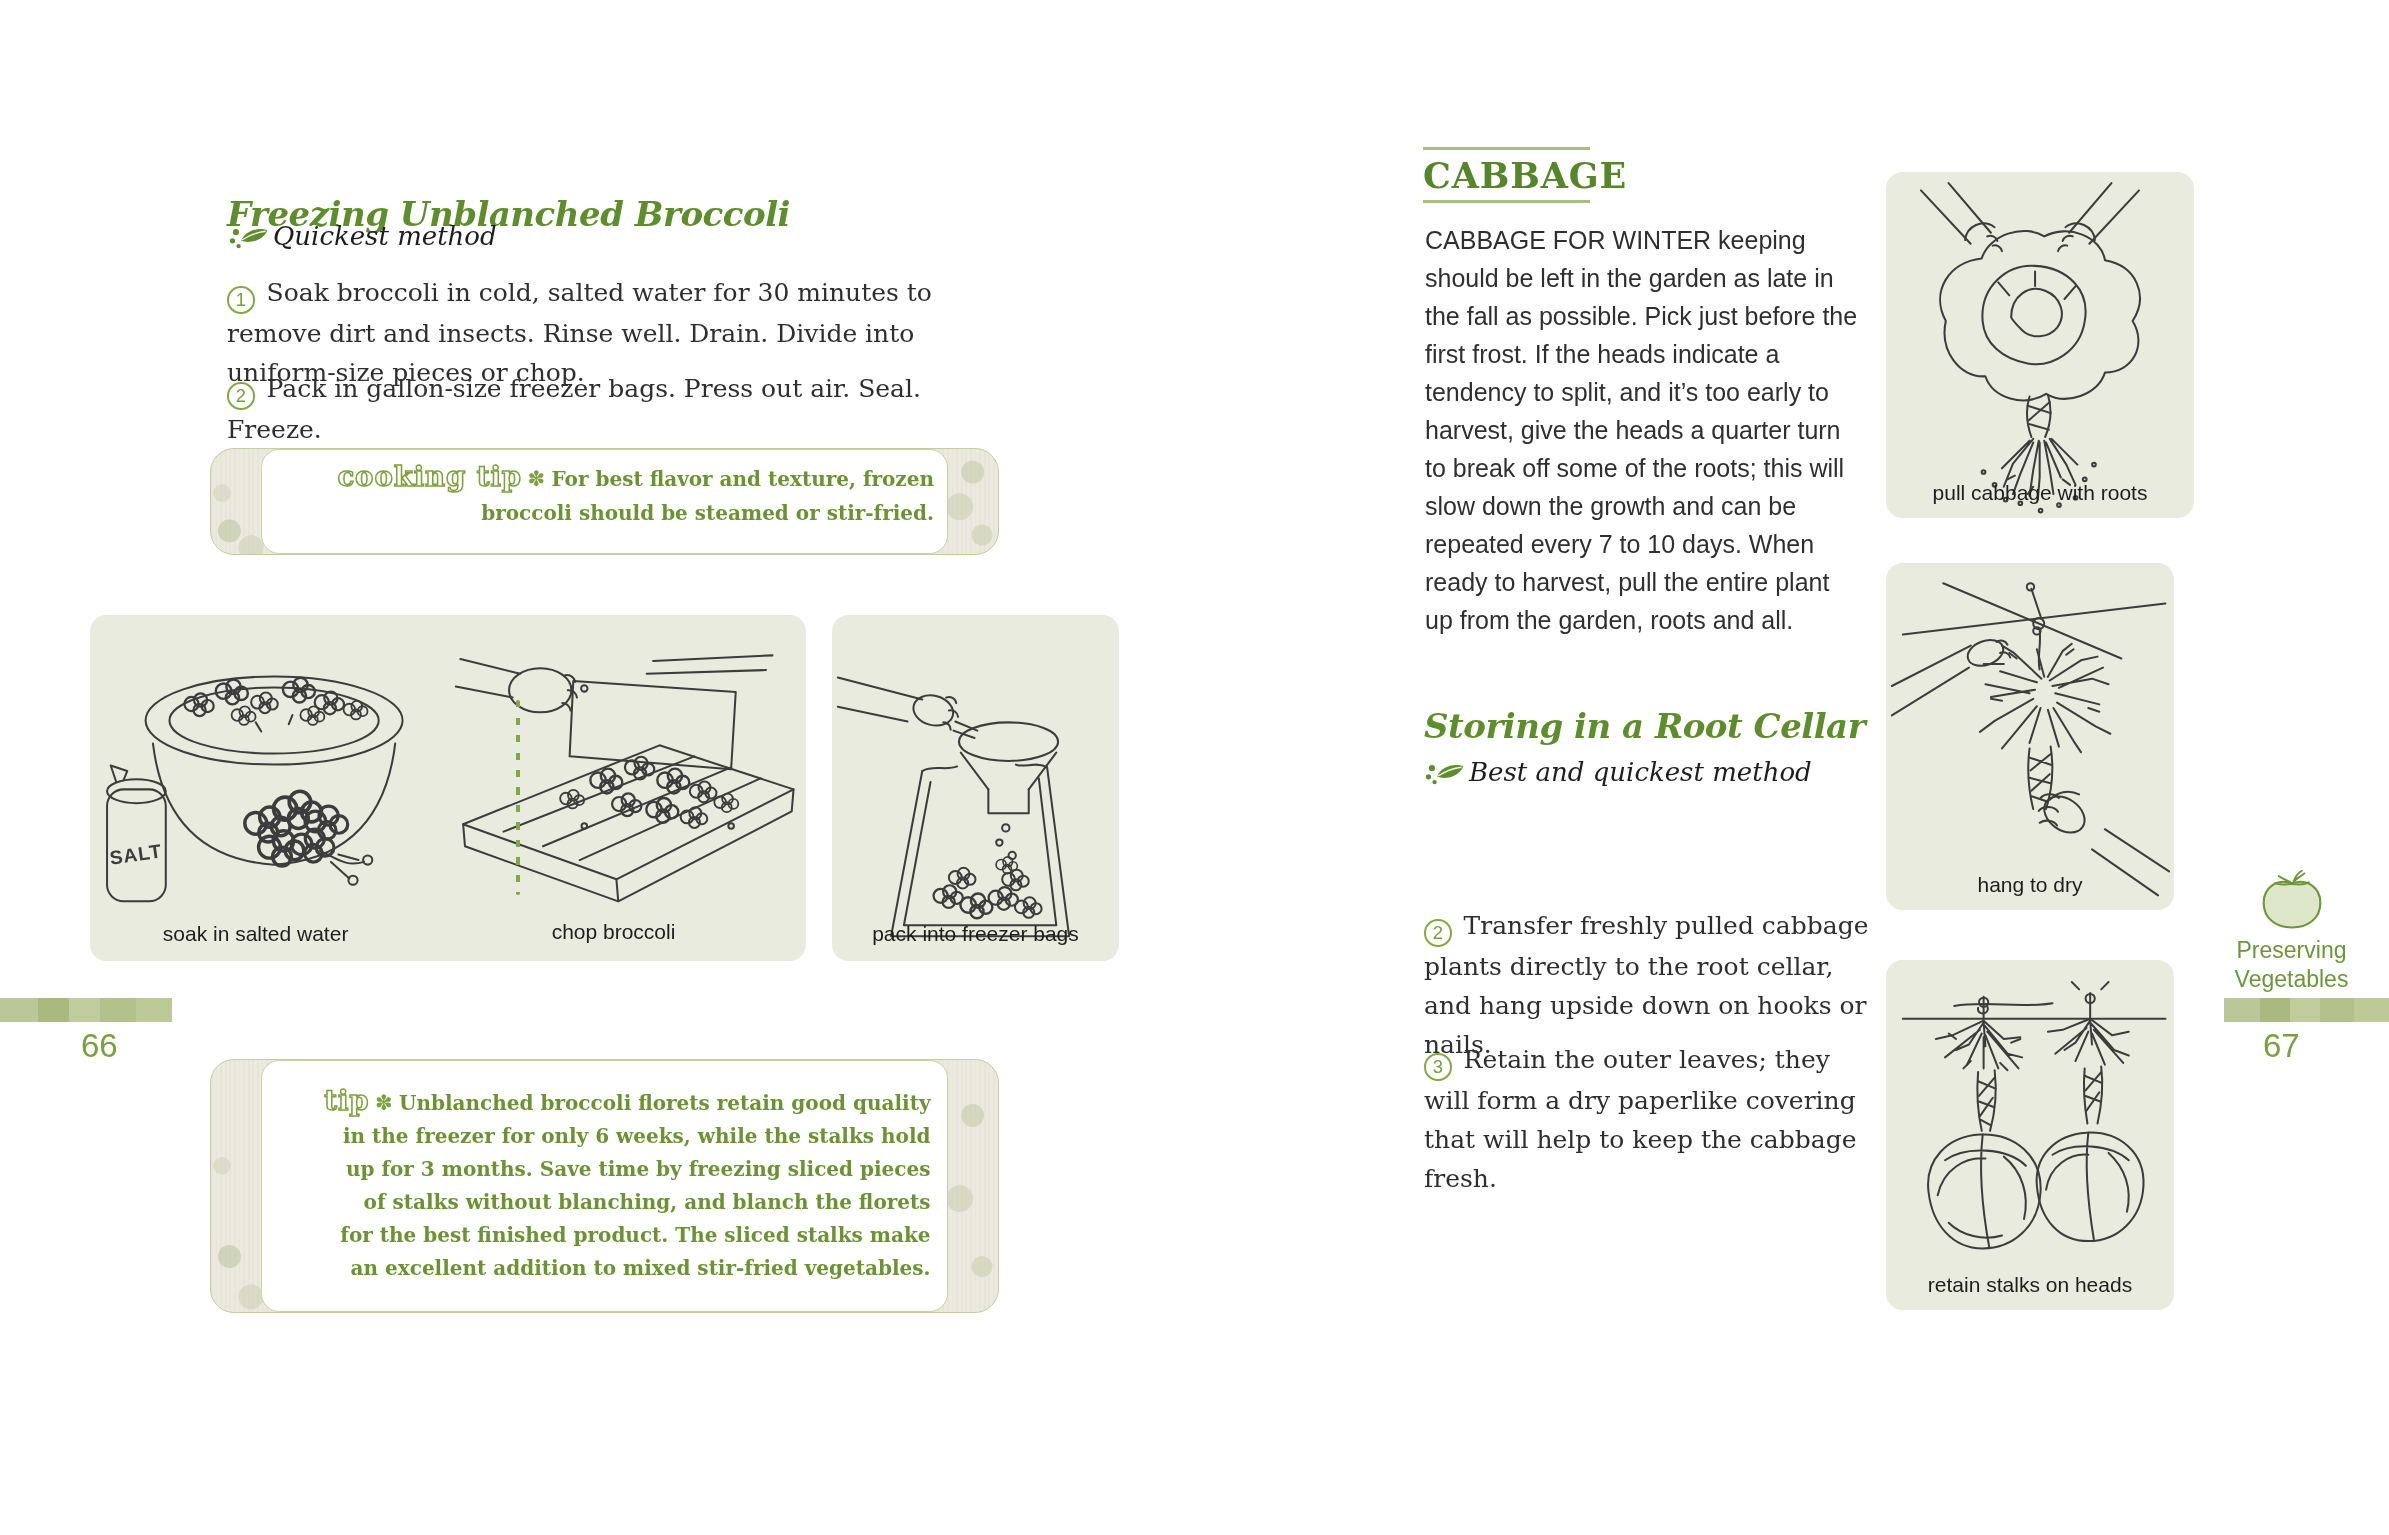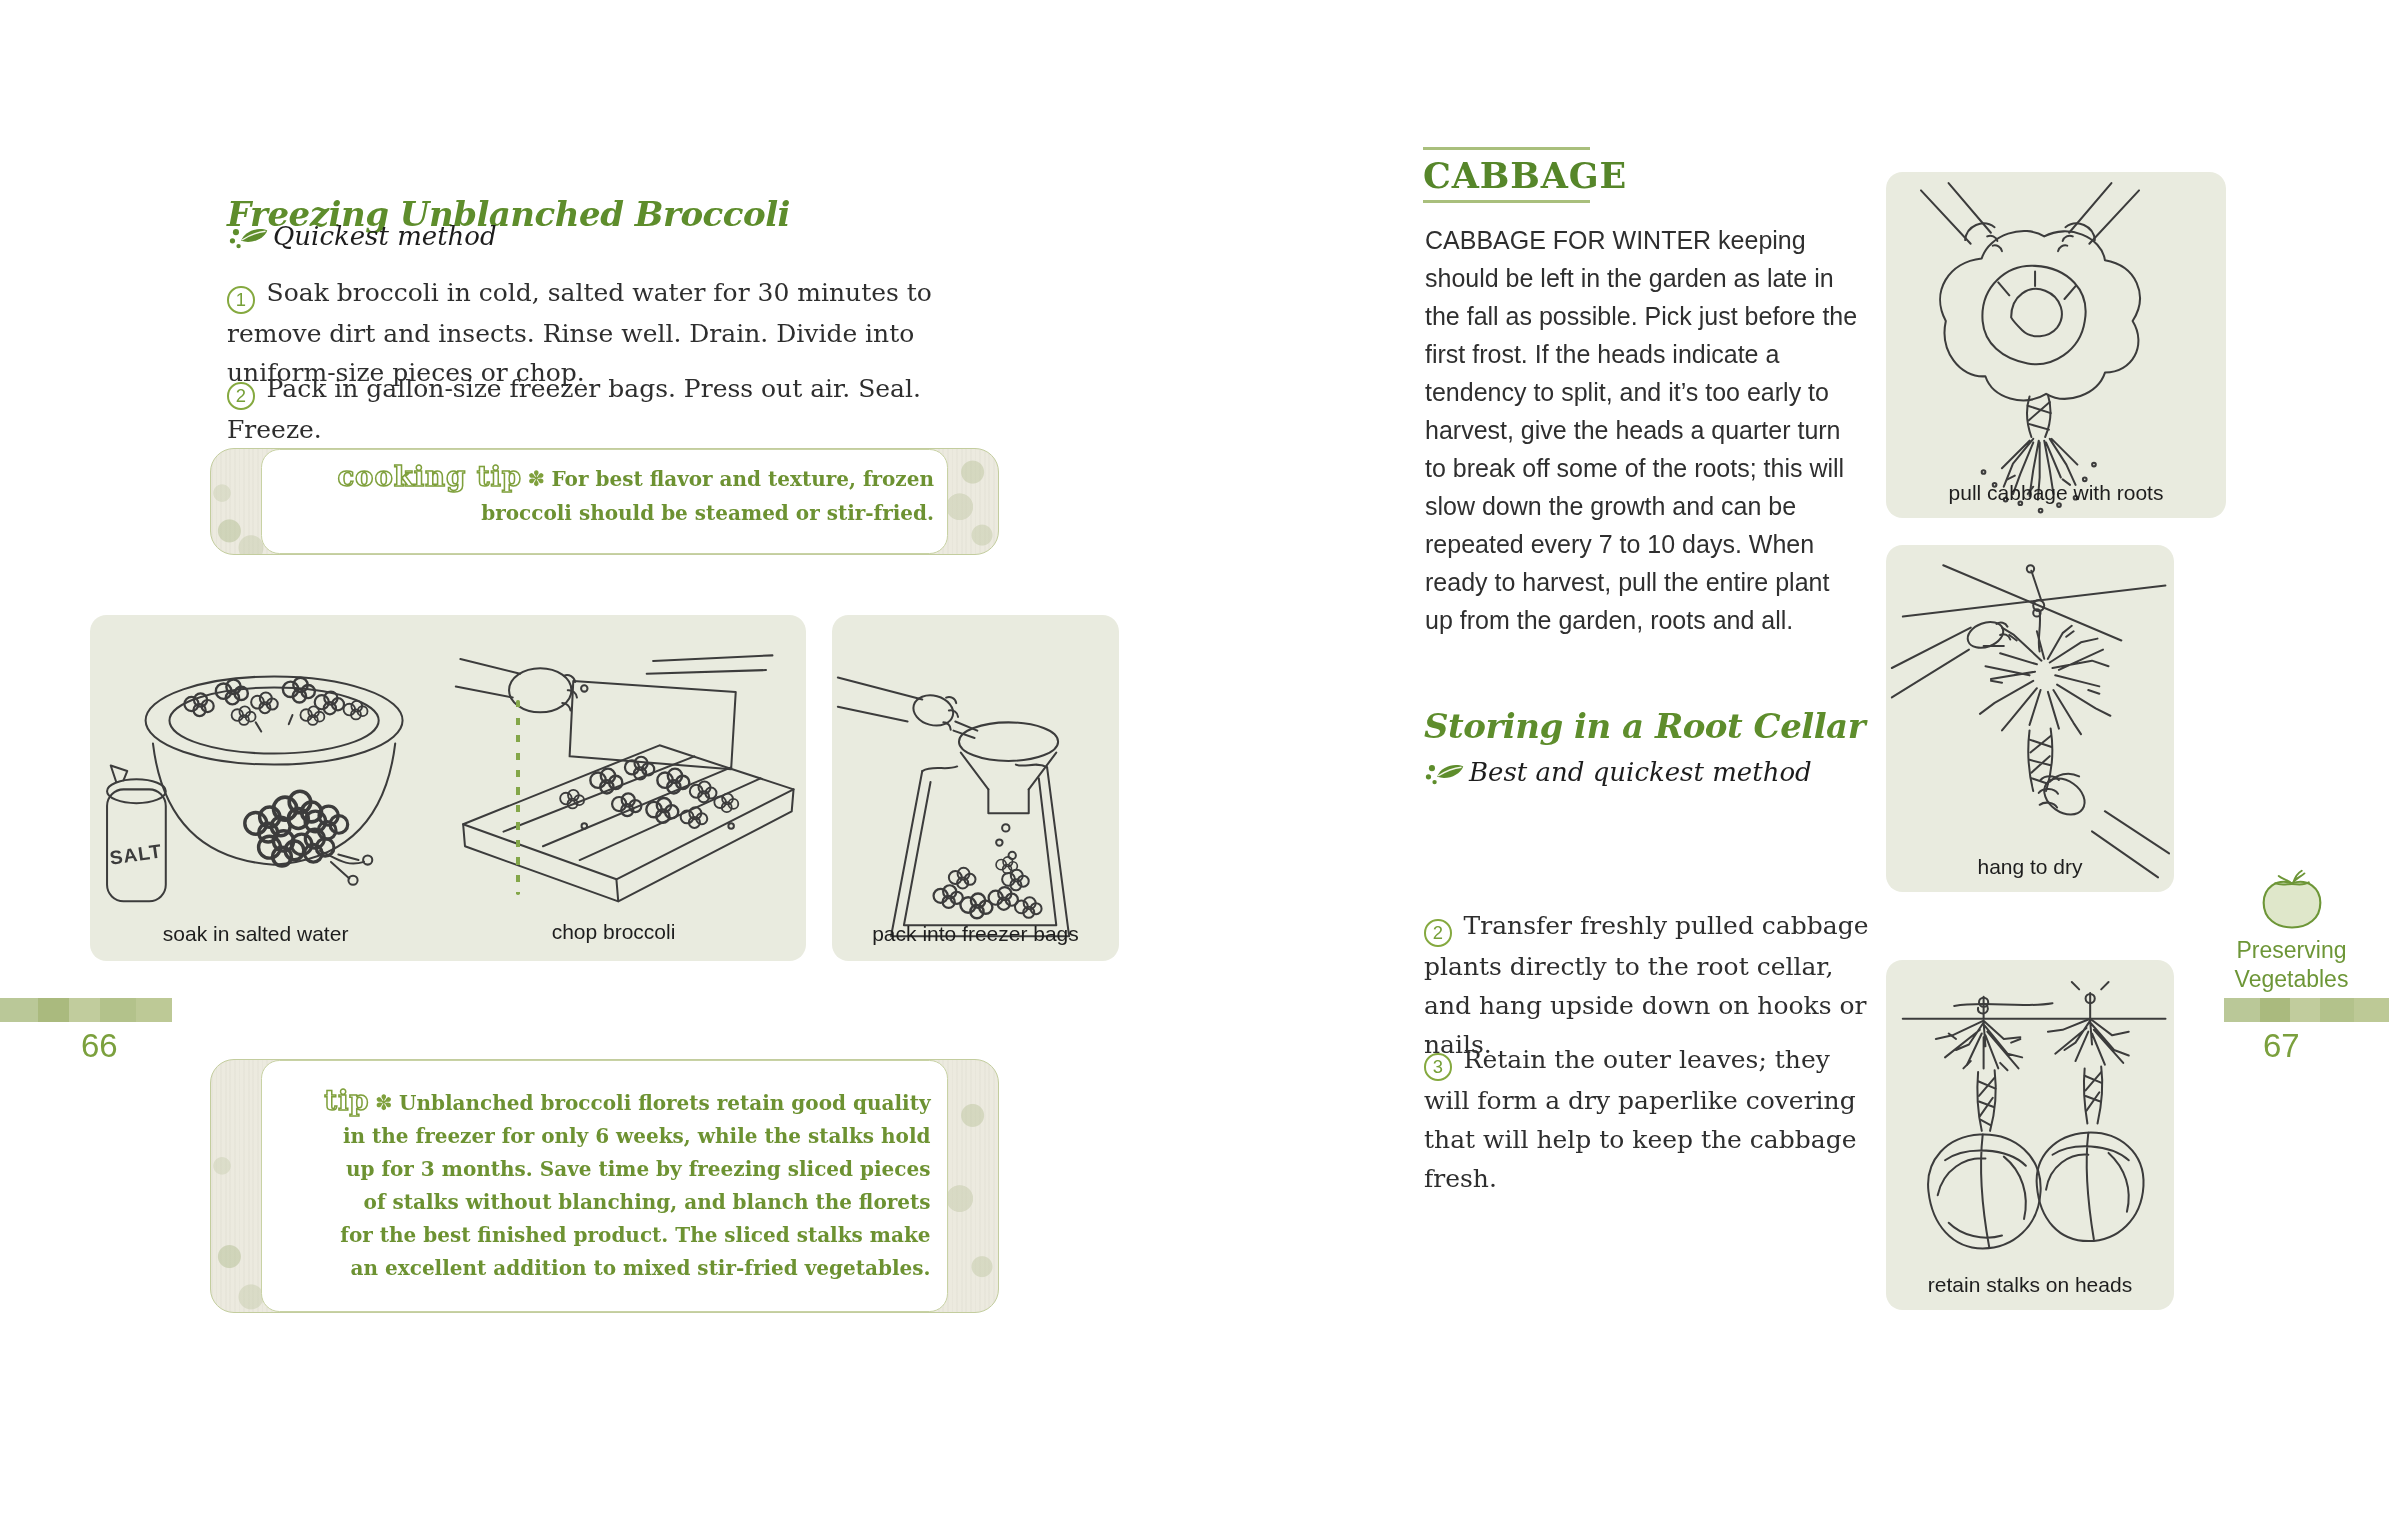--- a/index.html
+++ b/index.html
@@ -227,21 +227,21 @@
     <span class="method-label">Best and quickest method</span>
   </div>
 
   <p class="abs step" style="left:1424px;top:906px;width:452px;margin:0;">
     <span class="badge">2</span><span>Transfer freshly pulled cabbage plants directly to the root cellar, and hang upside down on hooks or nails.</span>
   </p>
   <p class="abs step" style="left:1424px;top:1040px;width:452px;margin:0;">
     <span class="badge">3</span><span>Retain the outer leaves; they will form a dry paperlike covering that will help to keep the cabbage fresh.</span>
   </p>
 
-  <div class="abs panel" style="left:1886px;top:172px;width:340px;height:346px;">
+  <div class="abs panel" style="left:1886px;top:172px;width:308px;height:346px;">
     <svg width="288" height="346" viewBox="0 0 313 376">
       <g class="ink" transform="translate(10,12)">
         <path d="M28,8 L82,66 M58,0 L104,54"></path>
           <path d="M76,62 a20,20 0 0 1 32,-14"></path>
         <path d="M100,58 a8,8 0 0 1 11,5 M106,68 a8,8 0 0 1 10,6"></path>
         <path d="M265,8 L211,66 M235,0 L189,54"></path>
           <path d="M217,62 a20,20 0 0 0 -32,-14"></path>
         <path d="M193,58 a8,8 0 0 0 -11,5 M187,68 a8,8 0 0 0 -10,6"></path>
         <path d="M55,150 C38,118 58,86 94,82 C102,56 140,44 162,58 C188,44 224,58 228,84 C262,90 276,122 258,150 C274,176 258,206 228,206 C220,230 186,242 164,229 C140,244 106,234 98,210 C70,212 48,182 55,150 Z"></path>
         <path d="M95,150 C92,112 122,88 152,90 C188,92 212,117 206,150 C201,183 170,201 144,196 C116,191 97,174 95,150 Z"></path>
@@ -258,21 +258,21 @@
         <circle cx="136" cy="348" r="2"></circle>
           <circle cx="178" cy="350" r="2"></circle>
           <circle cx="158" cy="356" r="2"></circle>
           <circle cx="120" cy="344" r="2"></circle>
           <circle cx="196" cy="342" r="2"></circle>
       </g>
     </svg>
     <span class="caption" style="left:0;width:100%;bottom:13px;">pull cabbage with roots</span>
   </div>
 
-  <div class="abs panel" style="left:1886px;top:545px;width:288px;height:347px;">
+  <div class="abs panel" style="left:1886px;top:563px;width:288px;height:347px;">
     <svg width="288" height="347" viewBox="0 0 313 378">
       <g class="ink" transform="translate(6,6)">
         <path d="M12,72 L298,38 M56,16 L250,98"></path>
         <path d="M152,22 L163,55"></path>
           <circle cx="151" cy="20" r="4"></circle>
         <circle cx="160" cy="60" r="6"></circle>
           <circle cx="158" cy="68" r="4"></circle>
         <path d="M161,66 C163,84 158,96 161,110"></path>
         <path d="M0,128 L86,84 M0,160 L84,108"></path>
         <ellipse cx="102" cy="92" rx="20" ry="13" transform="rotate(-20 102 92)"></ellipse>

